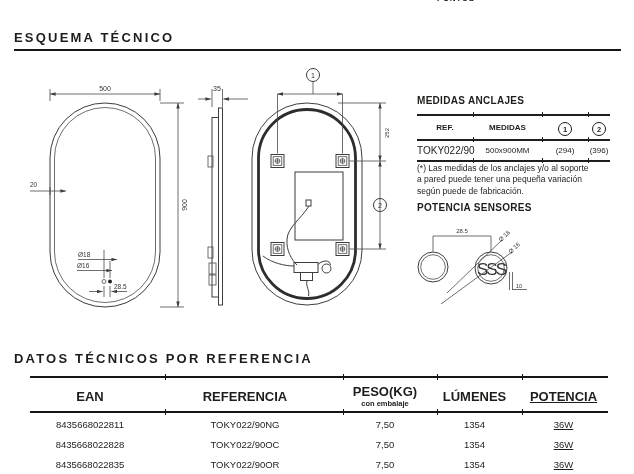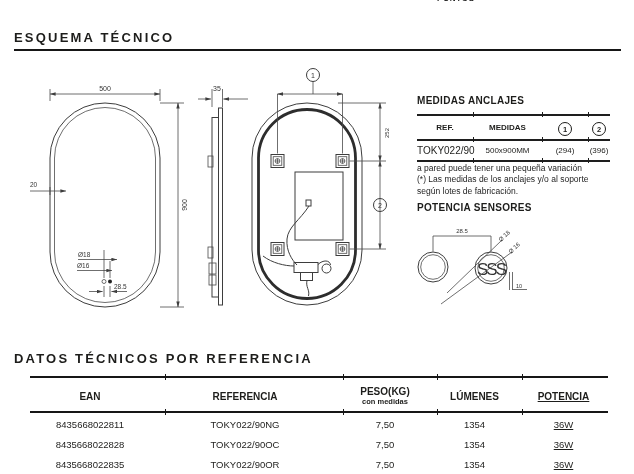--- a/index.html
+++ b/index.html
@@ -43,21 +43,21 @@
   .note{
     position:absolute;left:417px;top:163px;font-size:8.5px;line-height:11.4px;color:#242424;
     white-space:nowrap;
   }
   
   #datosTable{position:absolute;left:30px;top:376px;width:578px;}
   .drule{position:absolute;left:0;width:578px;background:#161616;}
   .drow{position:absolute;left:0;width:578px;display:flex;align-items:center;}
   .dcell{text-align:center;color:#1d1d1b;}
   .c1{width:120px;} .c2{width:190px;} .c3{width:90px;} .c4{width:89px;} .c5{width:89px;text-decoration:underline;}
-  .dhead{font-size:10px;font-weight:bold;}
+  .dhead{font-size:13px;font-weight:bold;}
   .dsub{font-size:7.5px;font-weight:bold;}
   .ddata{font-size:9.5px;}
   .dtick{position:absolute;width:1px;height:6px;background:#161616;}
 </style>
 </head>
 <body>
 
 <div class="cutoff">PUNTOS</div>
 
 <div class="hd1" style="left:14px;top:30px;">ESQUEMA TÉCNICO</div>
@@ -229,37 +229,37 @@
   <div class="atick" style="left:171px;top:-2px;"></div>
   <div class="atick" style="left:56px;top:23px;"></div>
   <div class="atick" style="left:125px;top:23px;"></div>
   <div class="atick" style="left:171px;top:23px;"></div>
   <div class="atick" style="left:56px;top:44px;"></div>
   <div class="atick" style="left:125px;top:44px;"></div>
   <div class="atick" style="left:171px;top:44px;"></div>
 </div>
 
 <div class="note">
+  <div>(*) Las medidas de los anclajes y/o al soporte</div>
   <div>a pared puede tener una pequeña variación</div>
-  <div>(*) Las medidas de los anclajes y/o al soporte</div>
-  <div>según lotes de fabricación.</div>
+  <div>según puede de fabricación.</div>
 </div>
 
 <div class="hd2" style="left:417px;top:202px;">POTENCIA SENSORES</div>
 
 <div class="hd1" style="left:14px;top:351px;">DATOS TÉCNICOS POR REFERENCIA</div>
 
 <div id="datosTable">
   <div class="drule" style="top:0;height:2px;"></div>
   <div class="drow" style="top:5px;height:30px;">
     <div class="dcell c1 dhead">EAN</div>
     <div class="dcell c2 dhead">REFERENCIA</div>
     <div class="dcell c3">
       <div class="dhead">PESO(KG)</div>
-      <div class="dsub">con medidas</div>
+      <div class="dsub">con embalaje</div>
     </div>
     <div class="dcell c4 dhead">LÚMENES</div>
     <div class="dcell c5 dhead">POTENCIA</div>
   </div>
   <div class="drule" style="top:35px;height:1.5px;"></div>
 
   <div class="drow ddata" style="top:40px;height:17px;">
     <div class="dcell c1">8435668022811</div>
     <div class="dcell c2">TOKY022/90NG</div>
     <div class="dcell c3">7,50</div>

